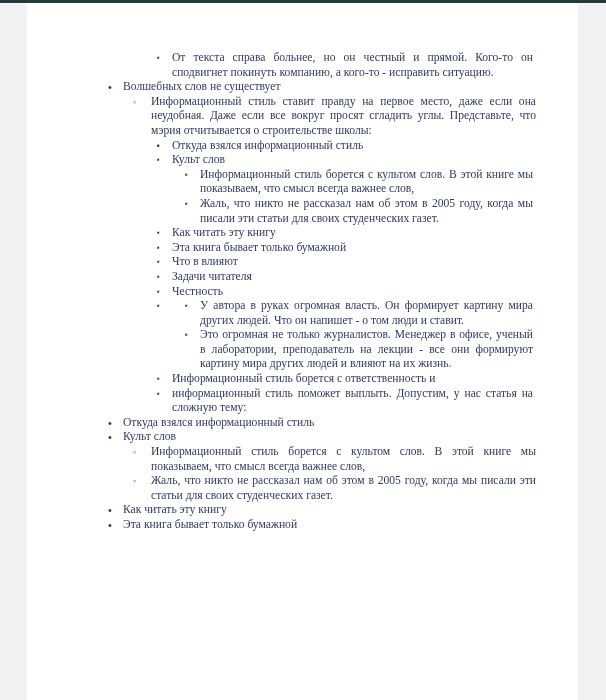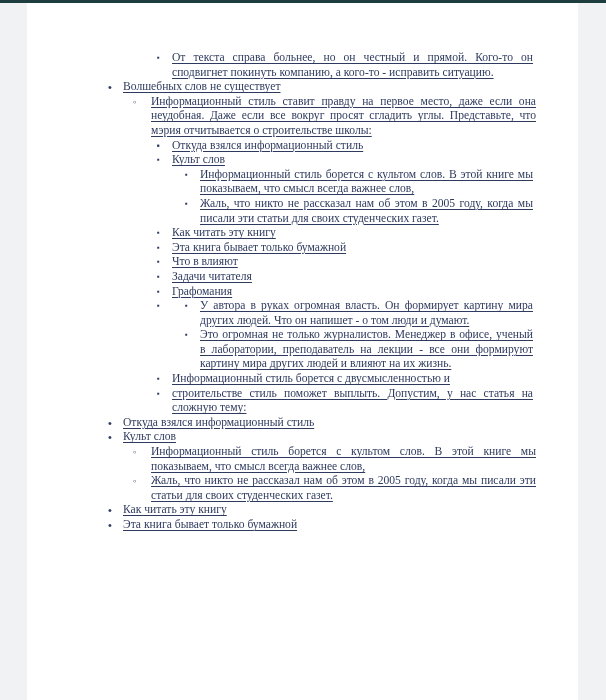--- a/index.html
+++ b/index.html
@@ -63,21 +63,20 @@
     font-size: 11.6px;
     line-height: 14.6px;
     text-align: justify;
     text-justify: inter-word;
     margin: 0;
     padding: 0;
   }
 
   li.item > .txt {
     display: inline;
-    text-decoration: underline;
     text-decoration-color: #2f3b5e;
     text-underline-offset: 1.5px;
     text-decoration-thickness: 0.7px;
   }
 
   li.item > .mark {
     position: absolute;
     color: #2f3b5e;
     line-height: 14.6px;
     font-family: "Liberation Sans", sans-serif;
@@ -150,26 +149,26 @@
         <li class="item l2"><span class="mark">◦</span><span class="txt">Информационный стиль ставит правду на первое место, даже если она неудобная. Даже если все вокруг просят сгладить углы. Представьте, что мэрия отчитывается о строительстве школы:</span></li>
         <li class="item l3"><span class="mark">▪</span></li>
         <li class="item l3"><span class="mark">▪</span><span class="txt">Откуда взялся информационный стиль</span></li>
         <li class="item l3"><span class="mark">▪</span><span class="txt">Культ слов</span></li>
         <li class="item l4"><span class="mark">▪</span><span class="txt">Информационный стиль борется с культом слов. В этой книге мы показываем, что смысл всегда важнее слов,</span></li>
         <li class="item l4"><span class="mark">▪</span><span class="txt">Жаль, что никто не рассказал нам об этом в 2005 году, когда мы писали эти статьи для своих студенческих газет.</span></li>
         <li class="item l3"><span class="mark">▪</span><span class="txt">Как читать эту книгу</span></li>
         <li class="item l3"><span class="mark">▪</span><span class="txt">Эта книга бывает только бумажной</span></li>
         <li class="item l3"><span class="mark">▪</span><span class="txt">Что в влияют</span></li>
         <li class="item l3"><span class="mark">▪</span><span class="txt">Задачи читателя</span></li>
-        <li class="item l3"><span class="mark">▪</span><span class="txt">Графомания</span></li>
+        <li class="item l3"><span class="mark">▪</span><span class="txt">Честность</span></li>
         <li class="item l3"><span class="mark">▪</span></li>
-        <li class="item l4"><span class="mark">▪</span><span class="txt">У автора в руках огромная власть. Он формирует картину мира других людей. Что он напишет - о том люди и думают.</span></li>
+        <li class="item l4"><span class="mark">▪</span><span class="txt">У автора в руках огромная власть. Он формирует картину мира других людей. Что он напишет - о том люди и ставит.</span></li>
         <li class="item l4"><span class="mark">▪</span><span class="txt">Это огромная не только журналистов. Менеджер в офисе, ученый в лаборатории, преподаватель на лекции - все они формируют картину мира других людей и влияют на их жизнь.</span></li>
-        <li class="item l3"><span class="mark">▪</span><span class="txt">Информационный стиль борется с двусмысленностью и</span></li>
-        <li class="item l3"><span class="mark">▪</span><span class="txt">строительстве стиль поможет выплыть. Допустим, у нас статья на сложную тему:</span></li>
+        <li class="item l3"><span class="mark">▪</span><span class="txt">Информационный стиль борется с ответственность и</span></li>
+        <li class="item l3"><span class="mark">▪</span><span class="txt">информационный стиль поможет выплыть. Допустим, у нас статья на сложную тему:</span></li>
         <li class="item l1"><span class="mark">•</span><span class="txt">Откуда взялся информационный стиль</span></li>
         <li class="item l1"><span class="mark">•</span><span class="txt">Культ слов</span></li>
         <li class="item l2"><span class="mark">◦</span><span class="txt">Информационный стиль борется с культом слов. В этой книге мы показываем, что смысл всегда важнее слов,</span></li>
         <li class="item l2"><span class="mark">◦</span><span class="txt">Жаль, что никто не рассказал нам об этом в 2005 году, когда мы писали эти статьи для своих студенческих газет.</span></li>
         <li class="item l1"><span class="mark">•</span><span class="txt">Как читать эту книгу</span></li>
         <li class="item l1"><span class="mark">•</span><span class="txt">Эта книга бывает только бумажной</span></li>
       </ul>
   </div>
 
 </div>

